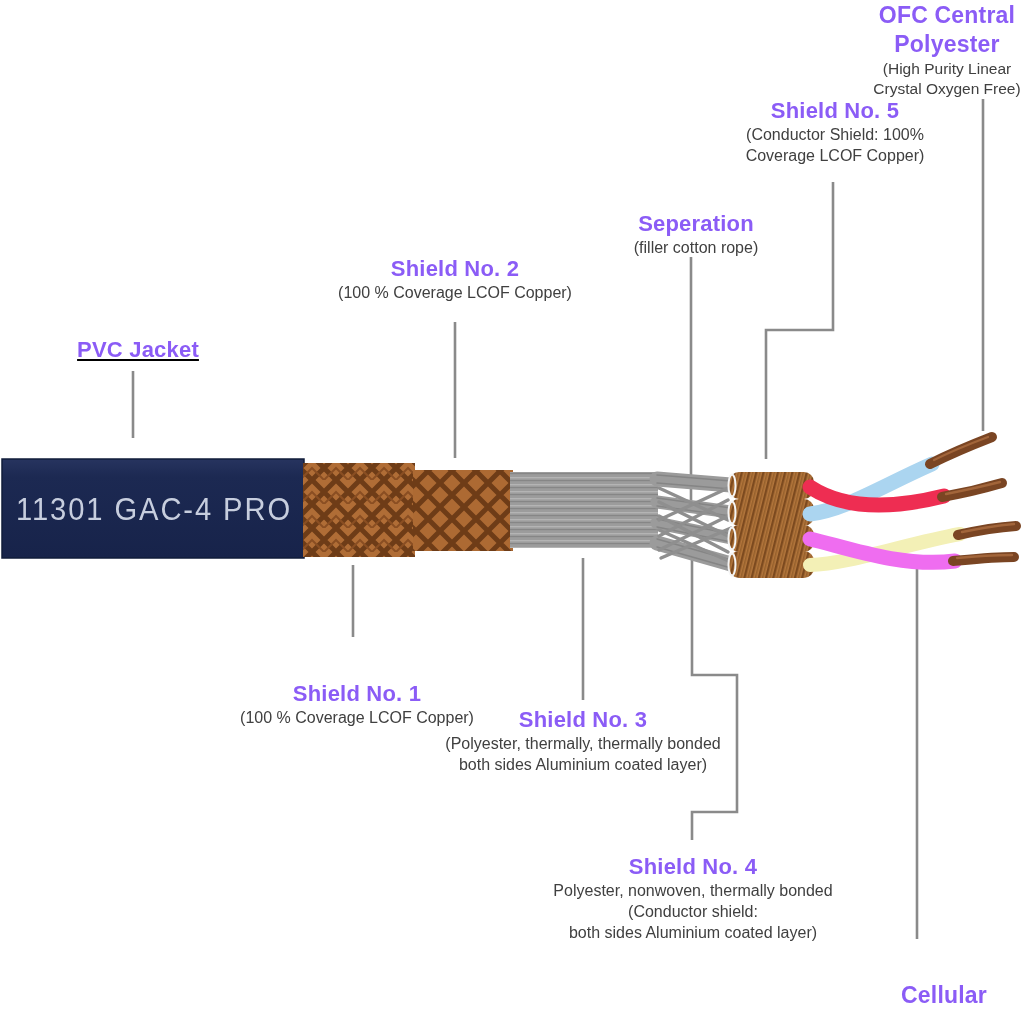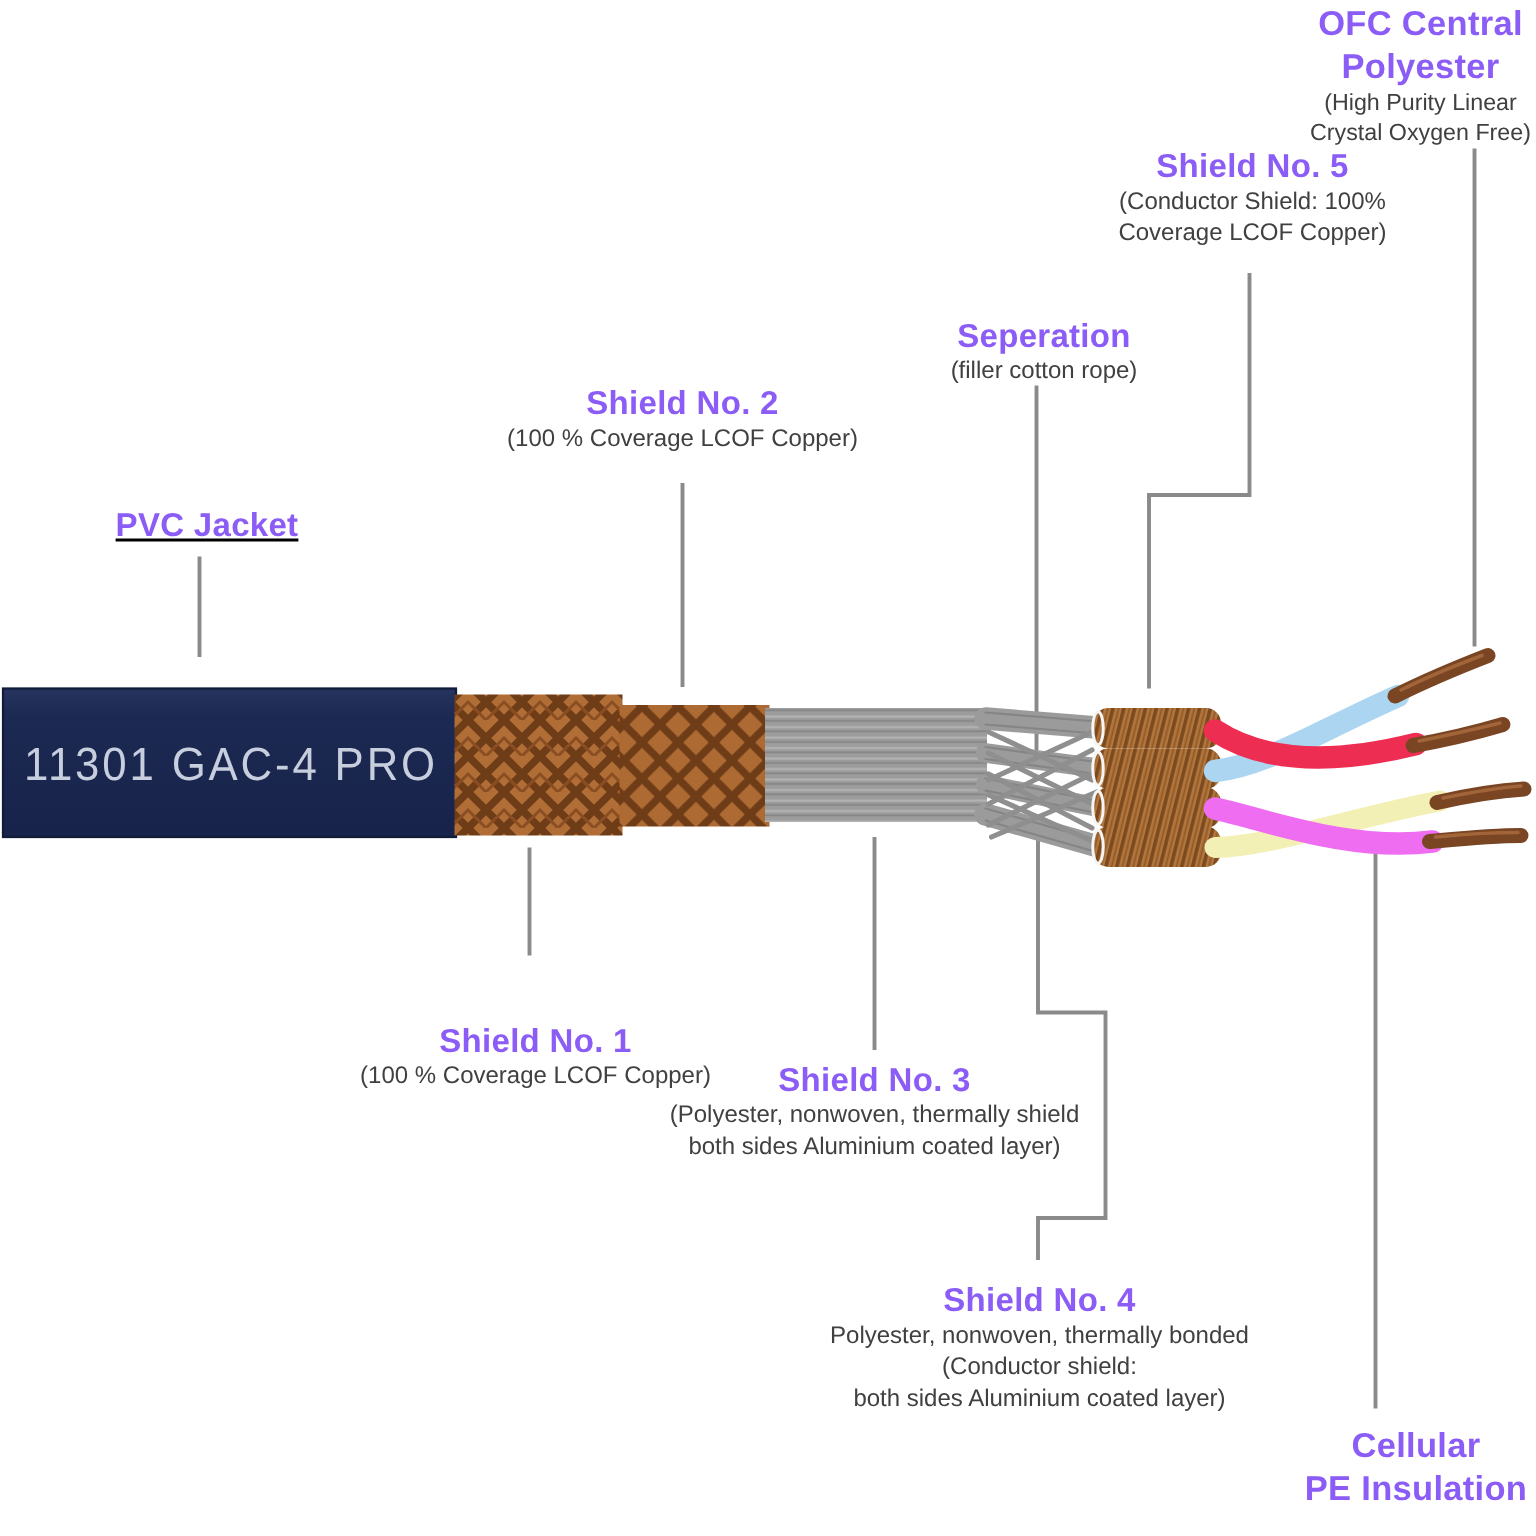--- a/index.html
+++ b/index.html
@@ -14,21 +14,21 @@
   #lbl-shield2  {left:455px; top:256px;}
   #lbl-sep      {left:696px; top:199px;margin-top:12px;}
   #lbl-shield5  {left:835px; top:98px;}
   #lbl-ofc      {left:947px; top:1px;}
   #lbl-ofc .t   {line-height:29px;font-size:23px;}
   #lbl-ofc .s   {line-height:20px;font-size:15.5px;}
   #lbl-shield1  {left:357px; top:681px;text-align:center;}
   #lbl-shield3  {left:583px; top:707px;}
   #lbl-shield4  {left:693px; top:844px;margin-top:10px;}
   #lbl-cellular {left:944px; top:949px;}
-  #lbl-cellular .t{line-height:29px;font-size:23px;}
+  #lbl-cellular .t{line-height:29px;font-size:23px;margin-top:32px;}
 </style>
 </head>
 <body>
 
 <div class="stage">
 
   <svg class="art" viewBox="0 0 1024 1024">
     <defs>
       <pattern id="braid" patternUnits="userSpaceOnUse" width="24" height="24">
         <rect width="24" height="24" fill="#b06d36"></rect>
@@ -168,21 +168,21 @@
     <div class="s">Crystal Oxygen Free)</div>
   </div>
 
   <div class="label" id="lbl-shield1">
     <div class="t">Shield No. 1</div>
     <div class="s">(100 % Coverage LCOF Copper)</div>
   </div>
 
   <div class="label" id="lbl-shield3">
     <div class="t">Shield No. 3</div>
-    <div class="s">(Polyester, nonwoven, thermally shield</div>
+    <div class="s">(Polyester, thermally, thermally bonded</div>
     <div class="s">both sides Aluminium coated layer)</div>
   </div>
 
   <div class="label" id="lbl-shield4">
     <div class="t">Shield No. 4</div>
     <div class="s">Polyester, nonwoven, thermally bonded</div>
     <div class="s">(Conductor shield:</div>
     <div class="s">both sides Aluminium coated layer)</div>
   </div>
 

